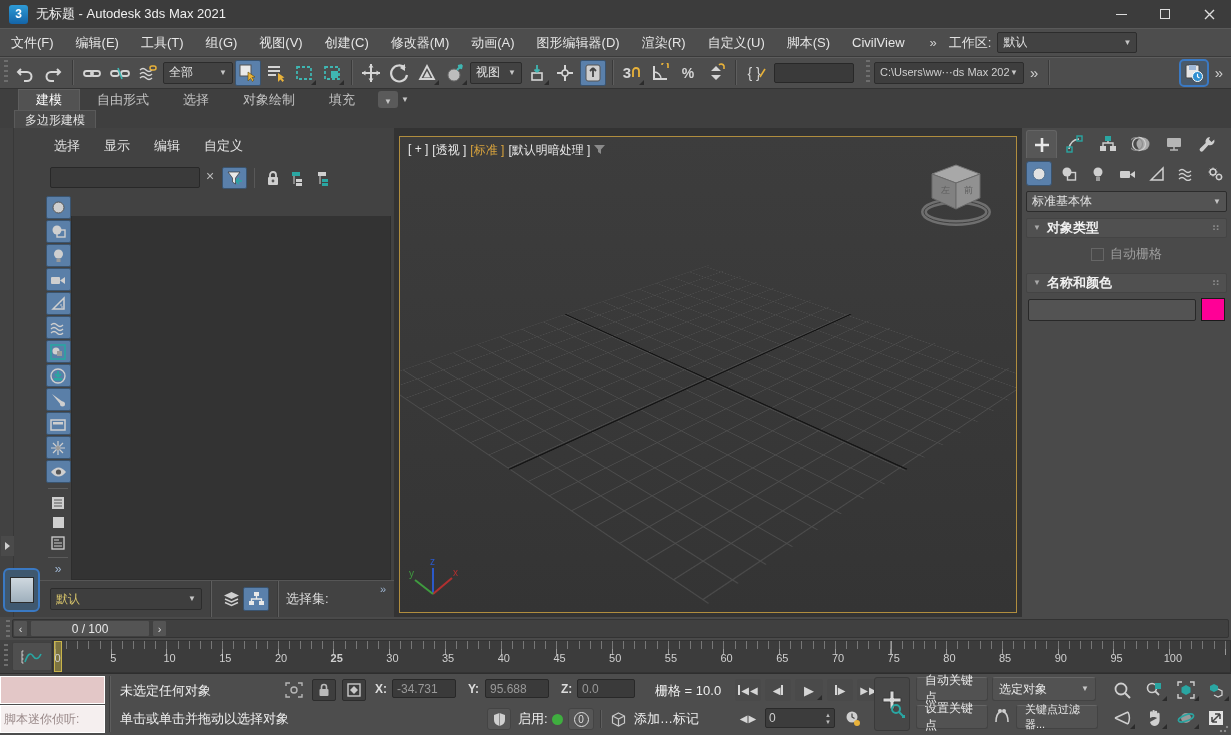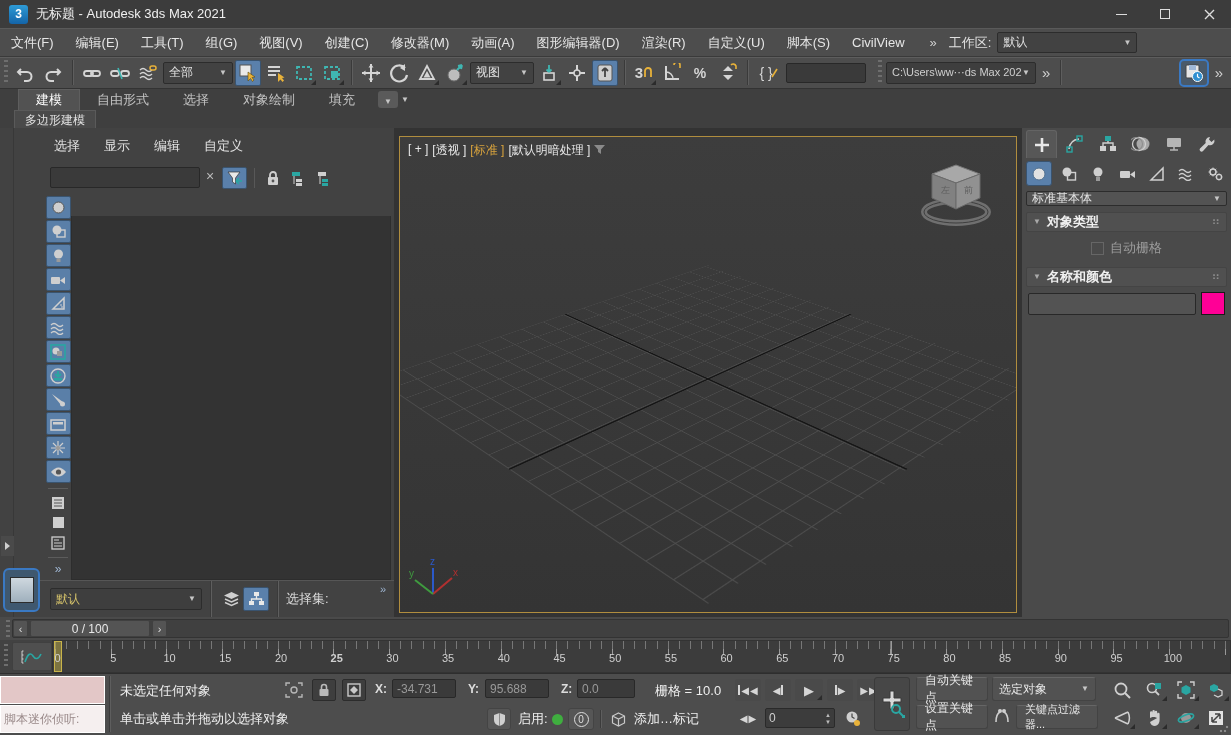--- a/index.html
+++ b/index.html
@@ -231,21 +231,21 @@
         <path d="M10 8 L13.5 14.5 H6.5 Z" fill="#d5d5d5"></path>
       </svg>
     </span>
   <span class="ibtn fly">
     <svg width="20" height="20" viewBox="0 0 20 20">
         <circle cx="9" cy="12" r="6" fill="#bdbdbd"></circle>
         <circle cx="9" cy="12" r="6" fill="none" stroke="#6e6e6e"></circle>
         <path d="M12 7 L17 2 M17 2 l-4 1 M17 2 l-1 4" stroke="#3fb6b2" stroke-width="2" fill="none"></path>
       </svg>
     </span>
-  <div class="combo" style="width:64px">
+  <div class="combo" style="width:52px">
     <span>视图</span>
     <span class="caret">▼</span>
   </div>
   <span class="ibtn fly">
     <svg width="20" height="20" viewBox="0 0 20 20">
         <rect x="5" y="10" width="10" height="7" fill="none" stroke="#d5d5d5" stroke-width="1.6"></rect>
         <path d="M10 2 L10 9 M10 9 l-2.5-2.5 M10 9 l2.5-2.5" stroke="#3fb6b2" stroke-width="1.8" fill="none"></path>
       </svg>
     </span>
   <span class="ibtn">
@@ -607,21 +607,21 @@
       </span>
     <span class="cp-cat">
         <svg width="17" height="16" viewBox="0 0 17 16">
           <circle cx="6" cy="6" r="3" fill="none" stroke="#cfcfcf" stroke-width="1.4"></circle>
           <path d="M6 1.5 v2 M6 8.5 v2 M1.5 6 h2 M8.5 6 h2 M2.8 2.8 l1.4 1.4 M7.8 7.8 l1.4 1.4 M9.2 2.8 L7.8 4.2 M4.2 7.8 L2.8 9.2" stroke="#cfcfcf"></path>
           <circle cx="12" cy="11" r="2.6" fill="none" stroke="#cfcfcf" stroke-width="1.3"></circle>
           <path d="M12 7.6 v1.6 M12 12.8 v1.6 M8.6 11 h1.6 M13.8 11 h1.6" stroke="#cfcfcf"></path>
         </svg>
       </span>
   </div>
-  <div class="combo" style="margin:3px 4px 0 4px;height:15px;background:#535353">
+  <div class="combo" style="margin:3px 4px 0 4px;height:21px;background:#535353">
     <span>标准基本体</span>
     <span class="caret">▼</span>
   </div>
 
   <div class="rollout">
     <span class="caret" style="margin-right:6px;color:#a9a9a9">▼</span>
     <span>对象类型</span>
     <span class="grip">∷</span>
   </div>
   <div class="flex" style="justify-content:center;margin-top:7px;gap:6px">

